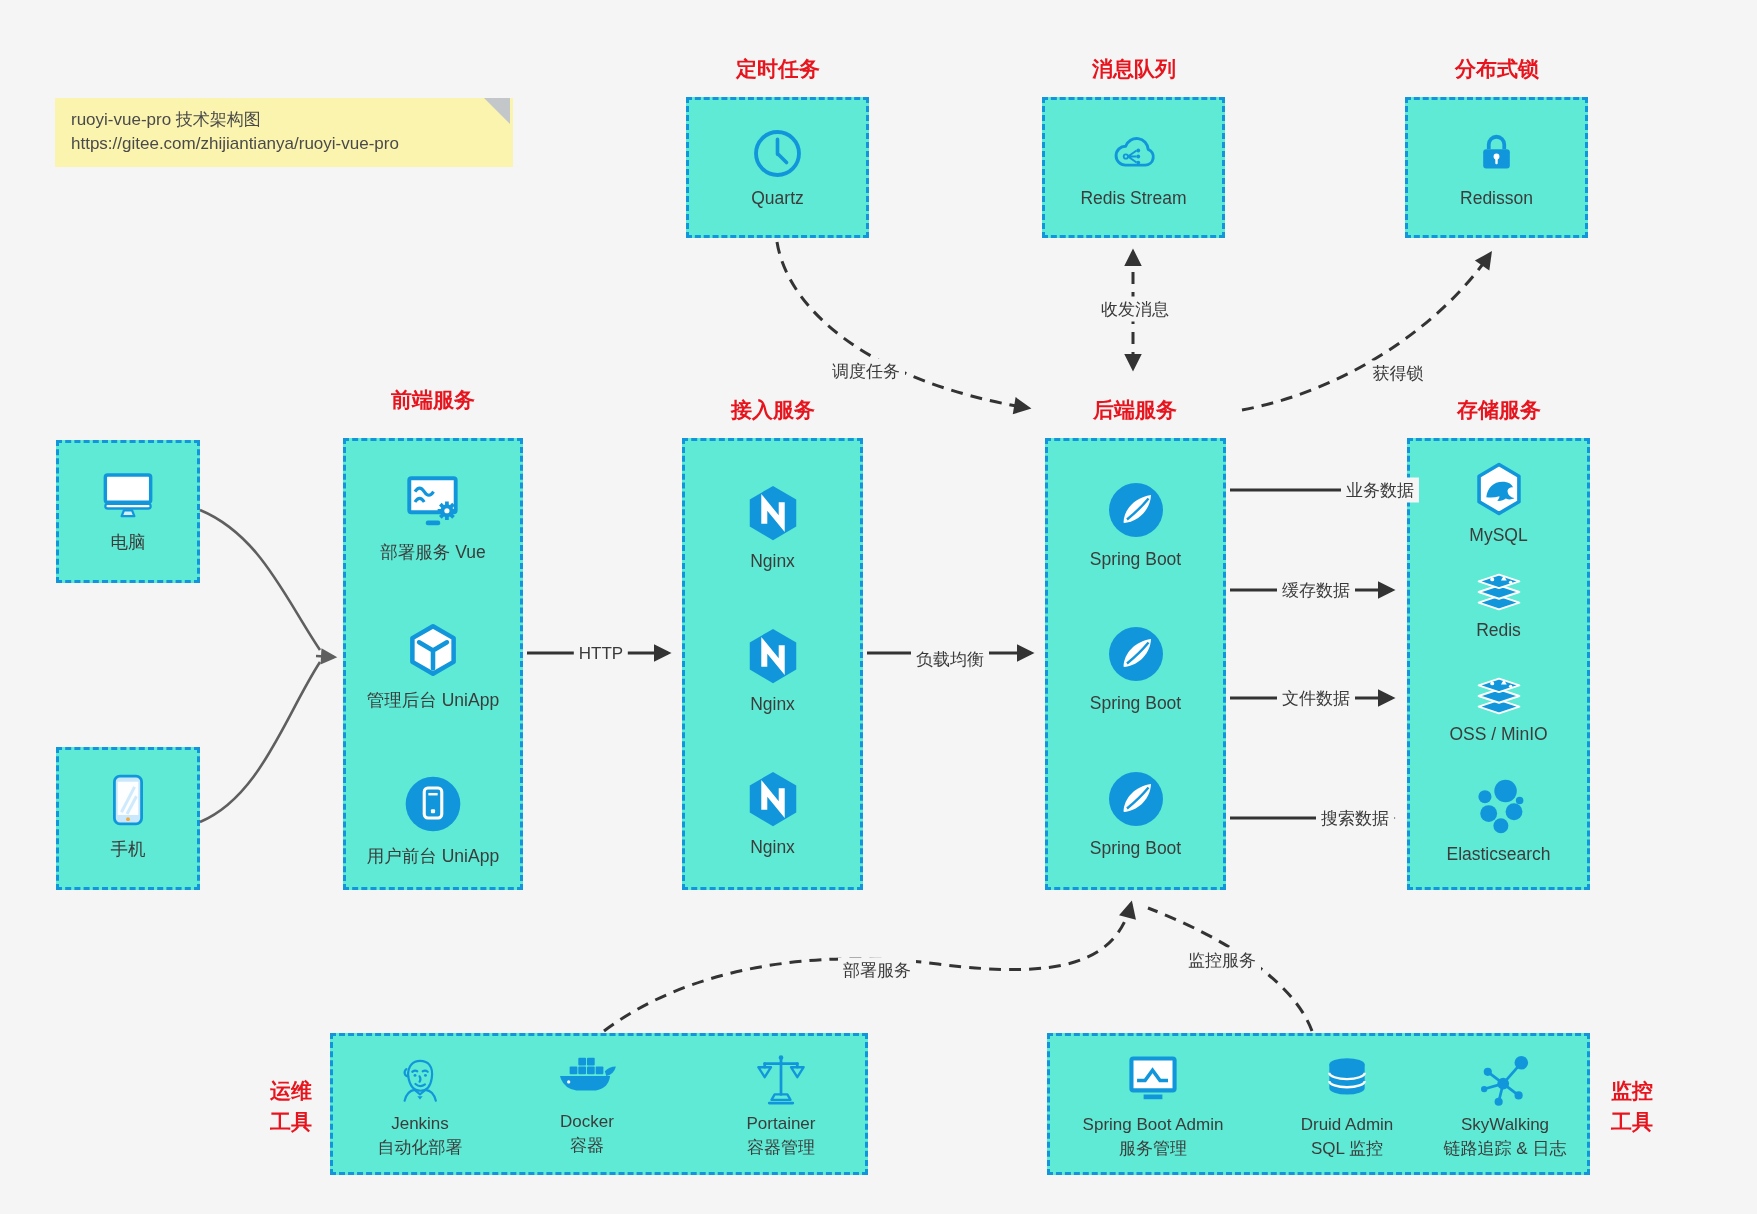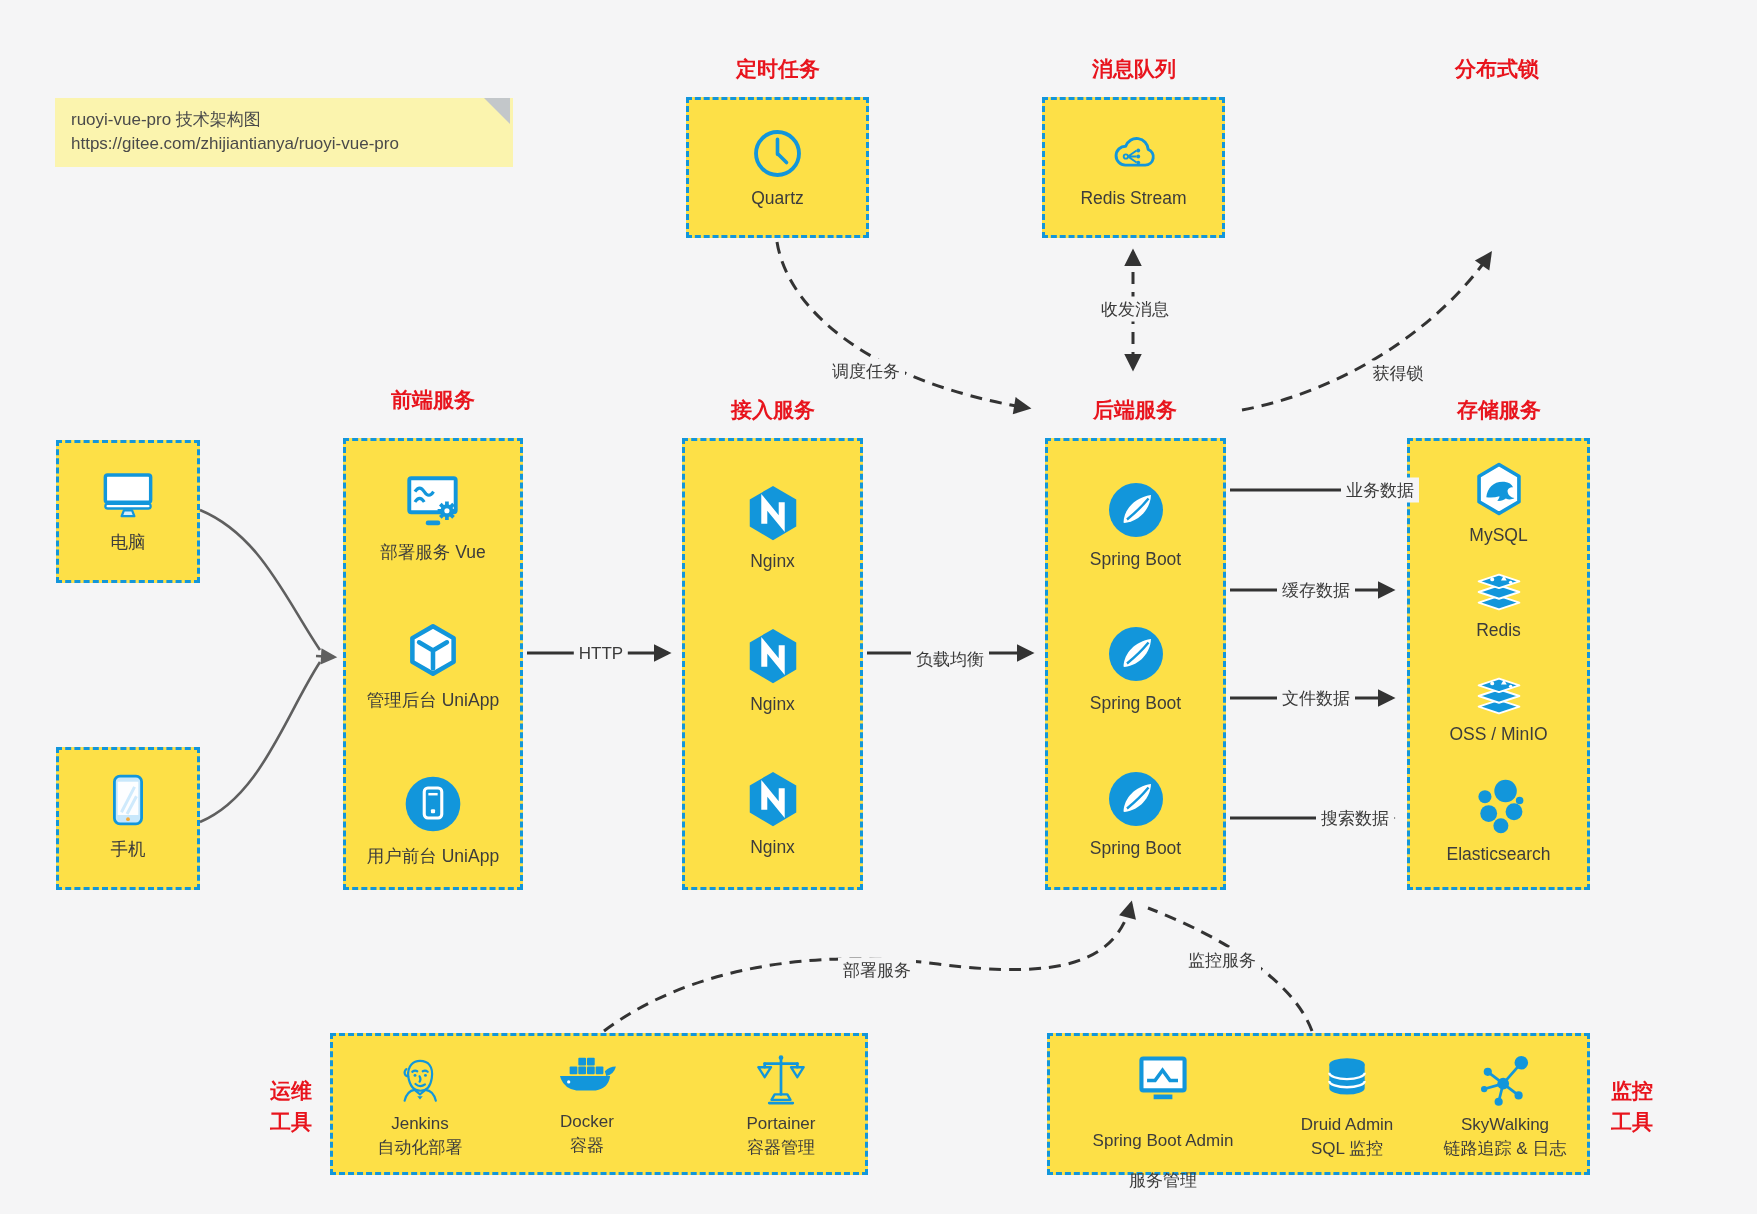--- a/index.html
+++ b/index.html
@@ -1,18 +1,18 @@
 <!DOCTYPE html>
 <html><head>
 <meta charset="utf-8">
 <style>
   html,body{margin:0;padding:0;}
   body{width:1757px;height:1214px;background:#f5f5f6;font-family:"Liberation Sans",sans-serif;overflow:hidden;}
   #canvas{position:relative;width:1757px;height:1214px;}
-  .dbox{position:absolute;background:#fde047;border:3px dashed #1296db;box-sizing:border-box;}
+  .dbox{position:absolute;background:#5eead4;border:3px dashed #1296db;box-sizing:border-box;}
   .gtitle{position:absolute;transform:translate(-50%,-50%);color:#e8141d;font-weight:bold;font-size:21px;white-space:nowrap;}
   .side-title{position:absolute;transform:translate(-50%,-50%);color:#e8141d;font-weight:bold;font-size:21px;text-align:center;line-height:31px;}
   .node{position:absolute;left:0;right:0;display:flex;flex-direction:column;align-items:center;}
   .node .lbl{margin-top:7px;font-size:17.5px;color:#3c3c3c;white-space:nowrap;}
   .bnode{position:absolute;display:flex;flex-direction:column;align-items:center;}
   .bnode .name{margin-top:6px;font-size:17px;color:#3c3c3c;white-space:nowrap;}
   .bnode .desc{margin-top:2px;font-size:17px;color:#3c3c3c;white-space:nowrap;}
   .elabel{position:absolute;transform:translate(-50%,-50%);font-size:17px;color:#3a3a3a;background:#f5f5f6;padding:1px 5px;white-space:nowrap;z-index:30;}
   .overlay{position:absolute;left:0;top:0;z-index:20;pointer-events:none;}
   .note{position:absolute;left:55px;top:98px;width:458px;height:69px;background:#fbf4ae;box-sizing:border-box;padding:10px 0 0 16px;z-index:5;}
@@ -62,20 +62,31 @@
         <circle cx="22.5" cy="35.5" r="2.5" fill="none" stroke="#1296db" stroke-width="2.2"></circle>
         <path d="M25 35.5 L35 28.5 M25 35.5 H35 M25 35.5 L35 42.5" stroke="#1296db" stroke-width="2.2" fill="none"></path>
         <circle cx="37" cy="28.5" r="2.2" fill="#1296db"></circle>
         <circle cx="37" cy="35.5" r="2.2" fill="#1296db"></circle>
         <circle cx="37" cy="42.5" r="2.2" fill="#1296db"></circle>
       </svg>
       <div class="lbl">Redis Stream</div>
     </div>
   </div>
 
+  <div class="dbox" style="left:1405px;top:97px;width:183px;height:141px;">
+    <div class="node" style="top:26px;">
+      <svg class="ic" width="55" height="55" viewBox="0 0 64 64">
+        <path d="M23 27 V21.5 A9 9 0 0 1 41 21.5 V27" fill="none" stroke="#1296db" stroke-width="4.4"></path>
+        <rect x="16.5" y="27" width="31" height="22.5" rx="3.5" fill="#1296db"></rect>
+        <circle cx="32" cy="35.5" r="3.4" fill="#fff"></circle>
+        <rect x="30.6" y="37.5" width="2.8" height="7" rx="1.2" fill="#fff"></rect>
+      </svg>
+      <div class="lbl">Redisson</div>
+    </div>
+  </div>
 
   <div class="dbox" style="left:56px;top:440px;width:144px;height:143px;">
     <div class="node" style="top:22px;">
       <svg class="ic" width="58" height="58" viewBox="0 0 64 64">
         <rect x="7" y="11" width="50" height="30" rx="2.5" fill="#fff" stroke="#1296db" stroke-width="3.8"></rect>
         <rect x="7" y="43" width="50" height="5" rx="2.5" fill="#fff" stroke="#1296db" stroke-width="2.5"></rect>
         <path d="M27.5 50 H36.5 L39 56.5 H25 Z" fill="#d9eefb" stroke="#1296db" stroke-width="2.5" stroke-linejoin="round"></path>
       </svg>
       <div class="lbl">电脑</div>
     </div>
@@ -277,21 +288,21 @@
           <path d="M25 49 H39 L42.5 55 H21.5 Z"></path>
         </g>
         <path d="M19 58.5 H45" stroke="#1296db" stroke-width="3" stroke-linecap="round"></path>
       </svg>
       <div class="name">Portainer</div>
       <div class="desc">容器管理</div>
     </div>
   </div>
 
   <div class="dbox" style="left:1047px;top:1033px;width:543px;height:142px;">
-    <div class="bnode" style="left:13px;top:15px;width:200px;gap:16px;">
+    <div class="bnode" style="left:3px;top:15px;width:200px;">
       <svg class="ic" width="60" height="58" viewBox="0 0 64 60">
         <rect x="9" y="7" width="46" height="34" rx="2" fill="#fff" stroke="#1296db" stroke-width="4.4"></rect>
         <path d="M15 30.5 H23.5 L31.5 19.5 L39.5 30.5 H48" fill="none" stroke="#1296db" stroke-width="3.8"></path>
         <rect x="22" y="45.5" width="20" height="5" fill="#1296db"></rect>
       </svg>
       <div class="name">Spring Boot Admin</div>
       <div class="desc">服务管理</div>
     </div>
     <div class="bnode" style="left:197px;top:15px;width:200px;">
       <svg class="ic" width="58" height="58" viewBox="0 0 64 64">

